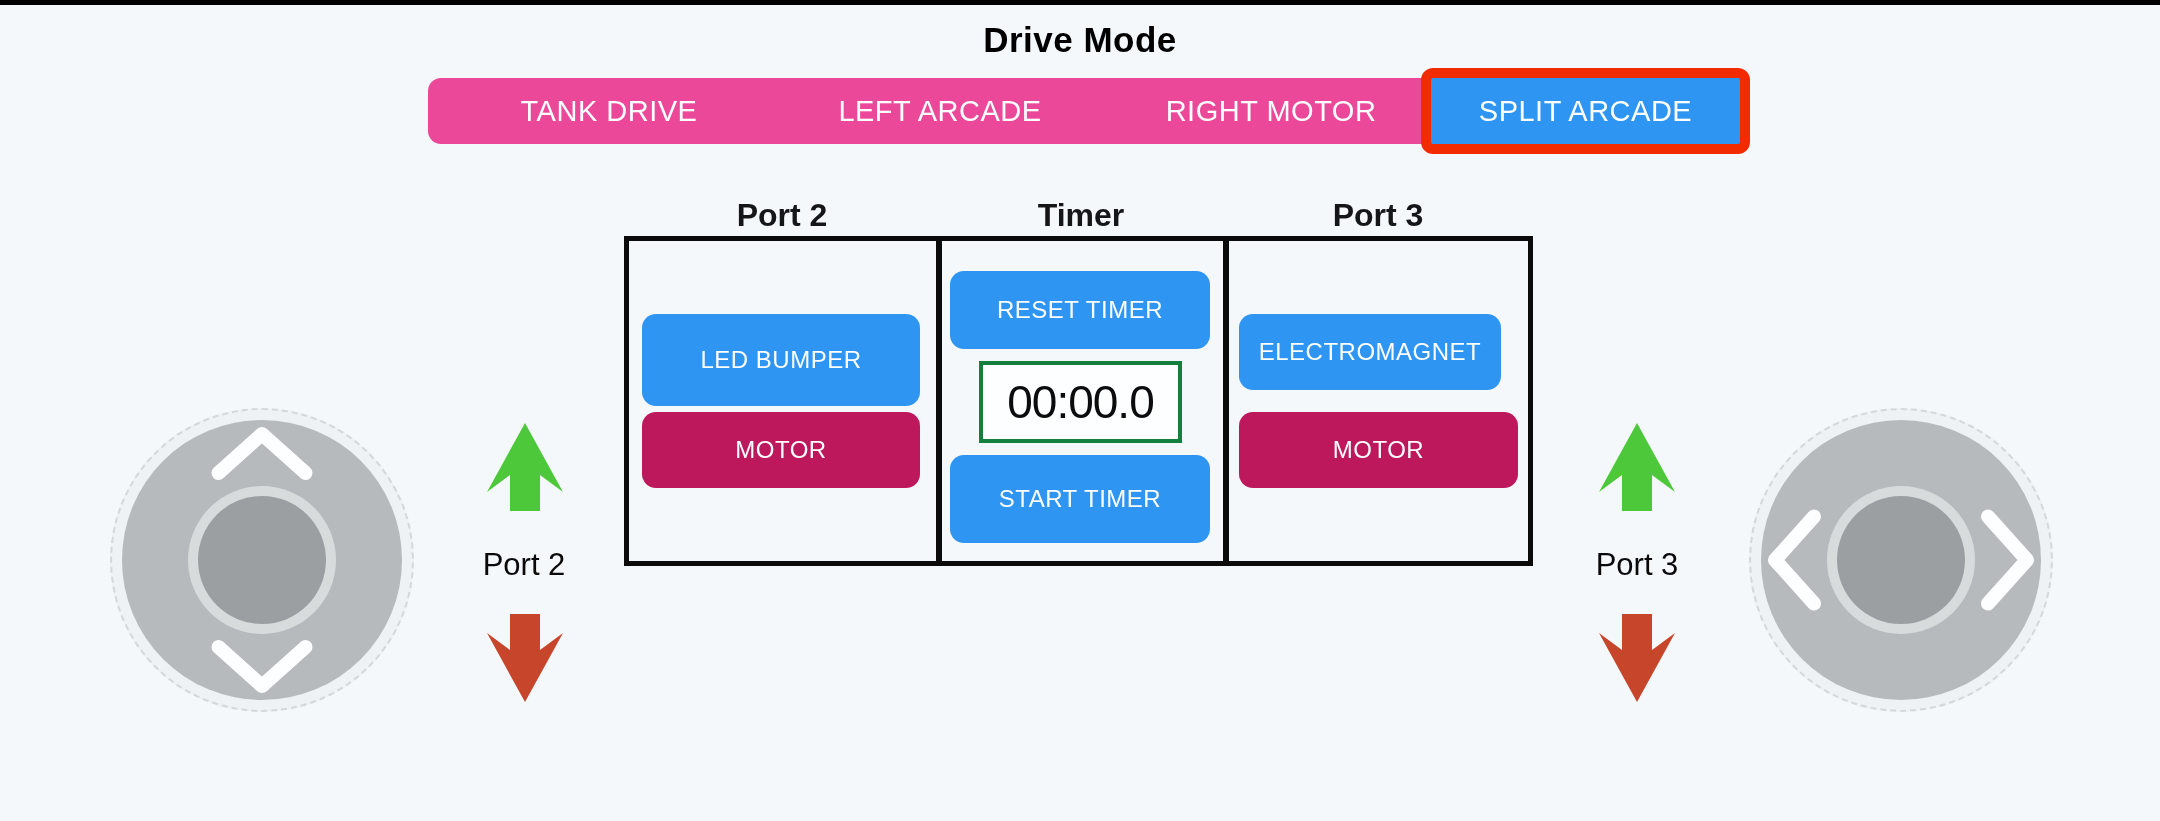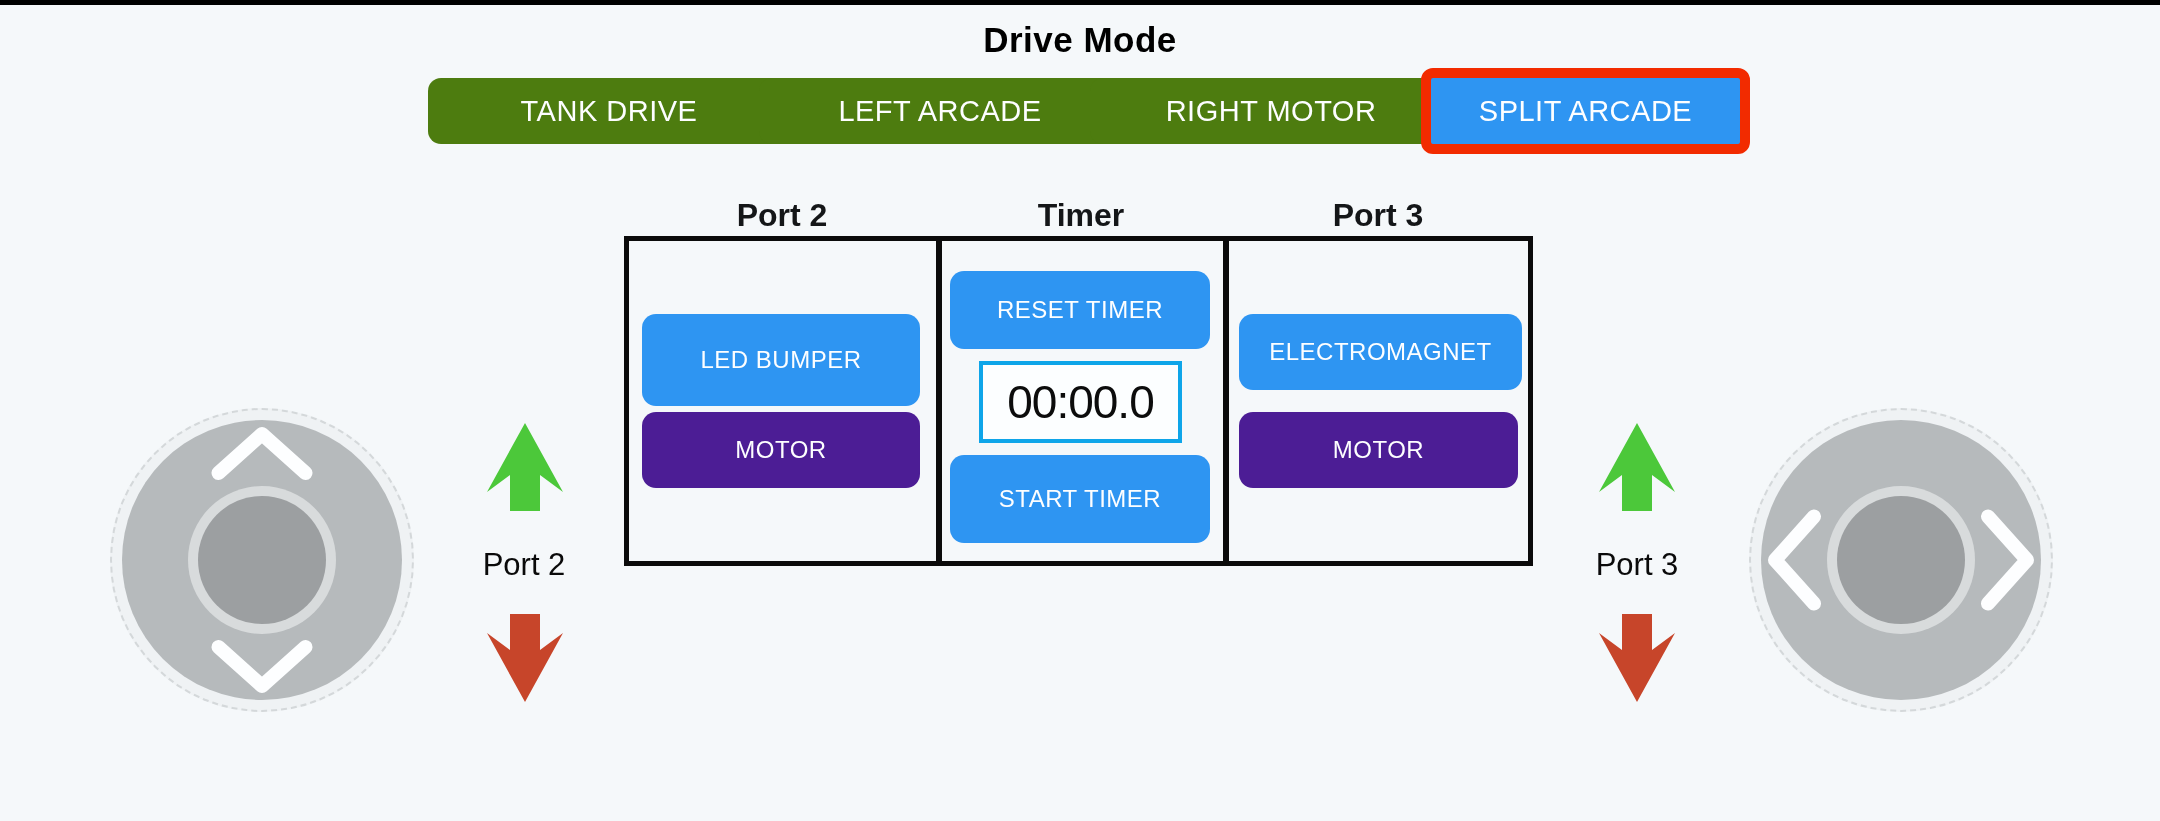--- a/index.html
+++ b/index.html
@@ -10,21 +10,21 @@
     -webkit-font-smoothing:antialiased;
   }
   .topbar{position:absolute;left:0;top:0;width:2160px;height:5px;background:#000;}
   .page-title{
     position:absolute;left:0;top:20px;width:2160px;text-align:center;
     font-size:35px;font-weight:bold;color:#000000;letter-spacing:.5px;
   }
   
   .mode-btn{
     position:absolute;top:78px;width:362px;height:66px;border:none;
-    background:#4d7c0f;color:#fdfeff;font-family:inherit;
+    background:#ec4899;color:#fdfeff;font-family:inherit;
     font-size:29px;border-radius:13px;display:flex;align-items:center;justify-content:center;
     letter-spacing:.5px;cursor:pointer;padding:0;
   }
   .mode-btn.active{
     left:1421px;top:68px;width:329px;height:86px;border-radius:12px;
     background:#2e95f2;border:10px solid #f22b00;box-sizing:border-box;
   }
   
   .col-header{
     position:absolute;top:197px;transform:translateX(-50%);
@@ -36,24 +36,24 @@
     border:5px solid #0b0b0b;box-sizing:border-box;background:transparent;
   }
   .col-divider{position:absolute;top:236px;width:6px;height:330px;background:#0b0b0b;}
   
   .panel-btn{
     position:absolute;border:none;border-radius:14px;color:#fdfeff;
     font-family:inherit;font-size:24px;letter-spacing:.5px;
     display:flex;align-items:center;justify-content:center;cursor:pointer;padding:0;
   }
   .panel-btn.on{background:#2e95f2;}
-  .panel-btn.off{background:#4c1d95;}
+  .panel-btn.off{background:#be185d;}
   .timer-display{
     position:absolute;left:979px;top:361px;width:203px;height:82px;
-    border:4px solid #0ea5e9;box-sizing:border-box;background:#fcfeff;
+    border:4px solid #15803d;box-sizing:border-box;background:#fcfeff;
     display:flex;align-items:center;justify-content:center;
     font-size:46px;color:#0c0c0c;letter-spacing:-1px;
   }
   
   .joystick{position:absolute;width:304px;height:304px;top:408px;}
   .joy-outer{
     position:absolute;left:0;top:0;width:300px;height:300px;border-radius:50%;
     background:#eff2f4;border:2px dashed #d4d8da;
   }
   .joy-main{
@@ -96,21 +96,21 @@
 <div class="col-divider" style="left:936px"></div>
 <div class="col-divider" style="left:1223px"></div>
 
 <button class="panel-btn on" style="left:642px;top:314px;width:278px;height:92px">LED BUMPER</button>
 <button class="panel-btn off" style="left:642px;top:412px;width:278px;height:76px">MOTOR</button>
 
 <button class="panel-btn on" style="left:950px;top:271px;width:260px;height:78px">RESET TIMER</button>
 <div class="timer-display">00:00.0</div>
 <button class="panel-btn on" style="left:950px;top:455px;width:260px;height:88px">START TIMER</button>
 
-<button class="panel-btn on" style="left:1239px;top:314px;width:283px;height:76px">ELECTROMAGNET</button>
+<button class="panel-btn on" style="left:1239px;top:314px;width:262px;height:76px">ELECTROMAGNET</button>
 <button class="panel-btn off" style="left:1239px;top:412px;width:279px;height:76px">MOTOR</button>
 
 <svg class="dir-arrow" style="left:487px;top:423px" viewBox="0 0 76 88">
   <polygon points="38,0 76,69 53,52 53,88 23,88 23,52 0,69" fill="#4cc83a"></polygon>
 </svg>
 <div class="port-indicator-label" style="left:524px">Port 2</div>
 <svg class="dir-arrow" style="left:487px;top:614px" viewBox="0 0 76 88">
   <polygon points="38,88 0,19 23,36 23,0 53,0 53,36 76,19" fill="#c7452a"></polygon>
 </svg>
 

